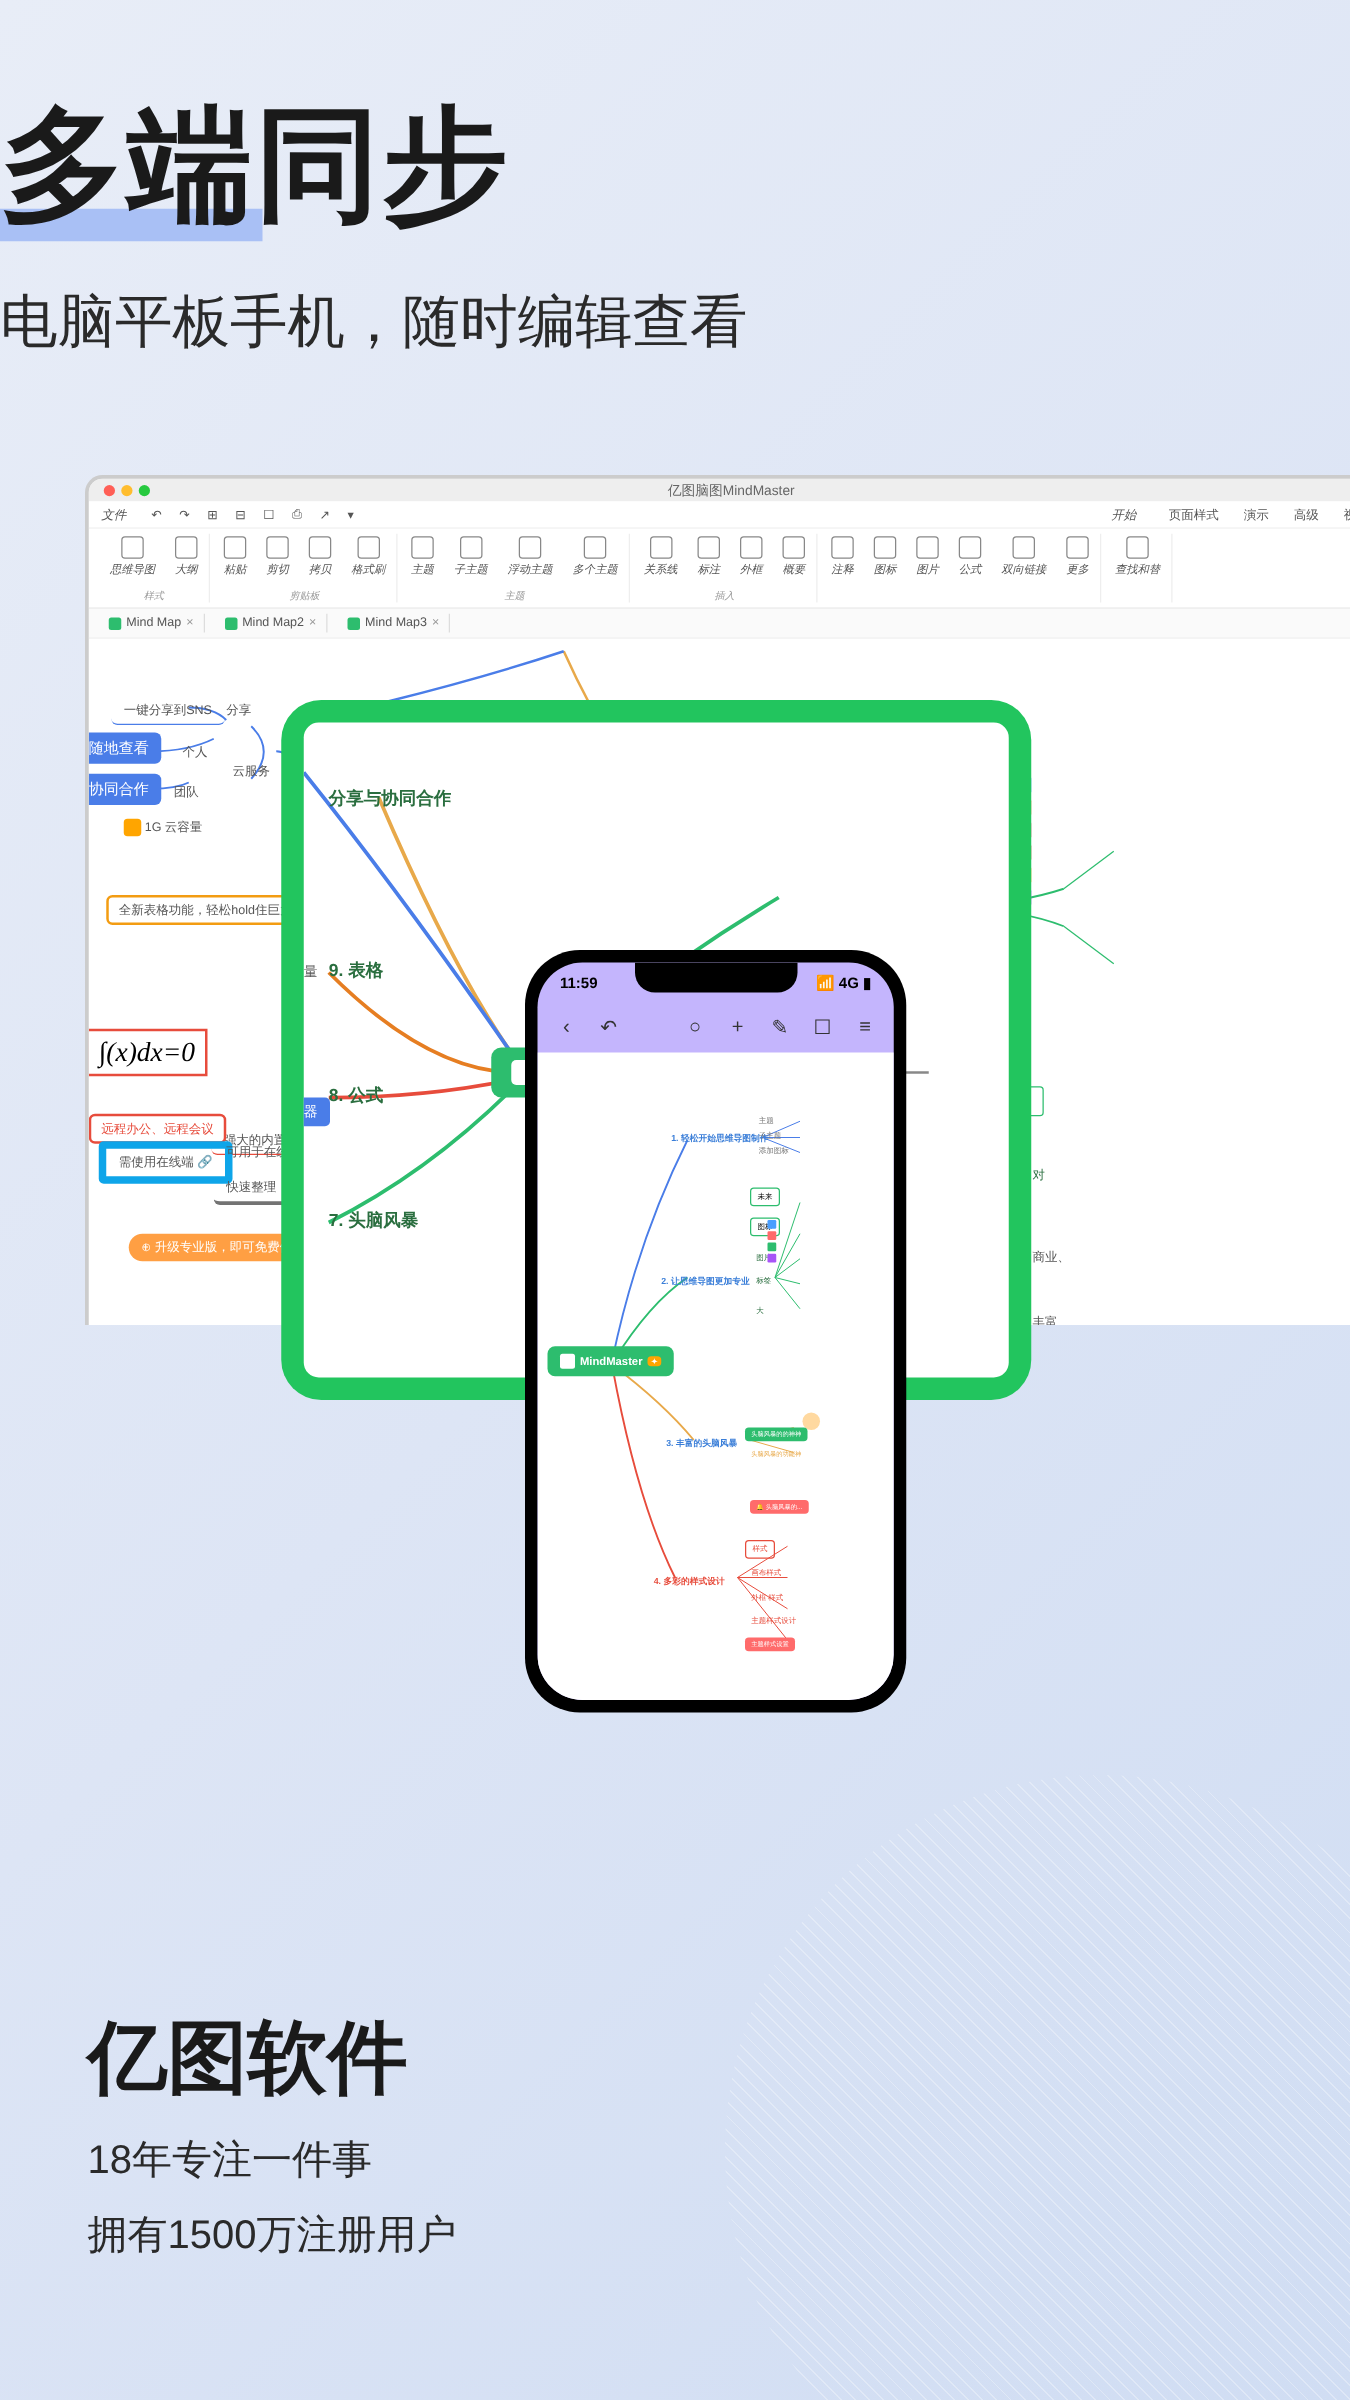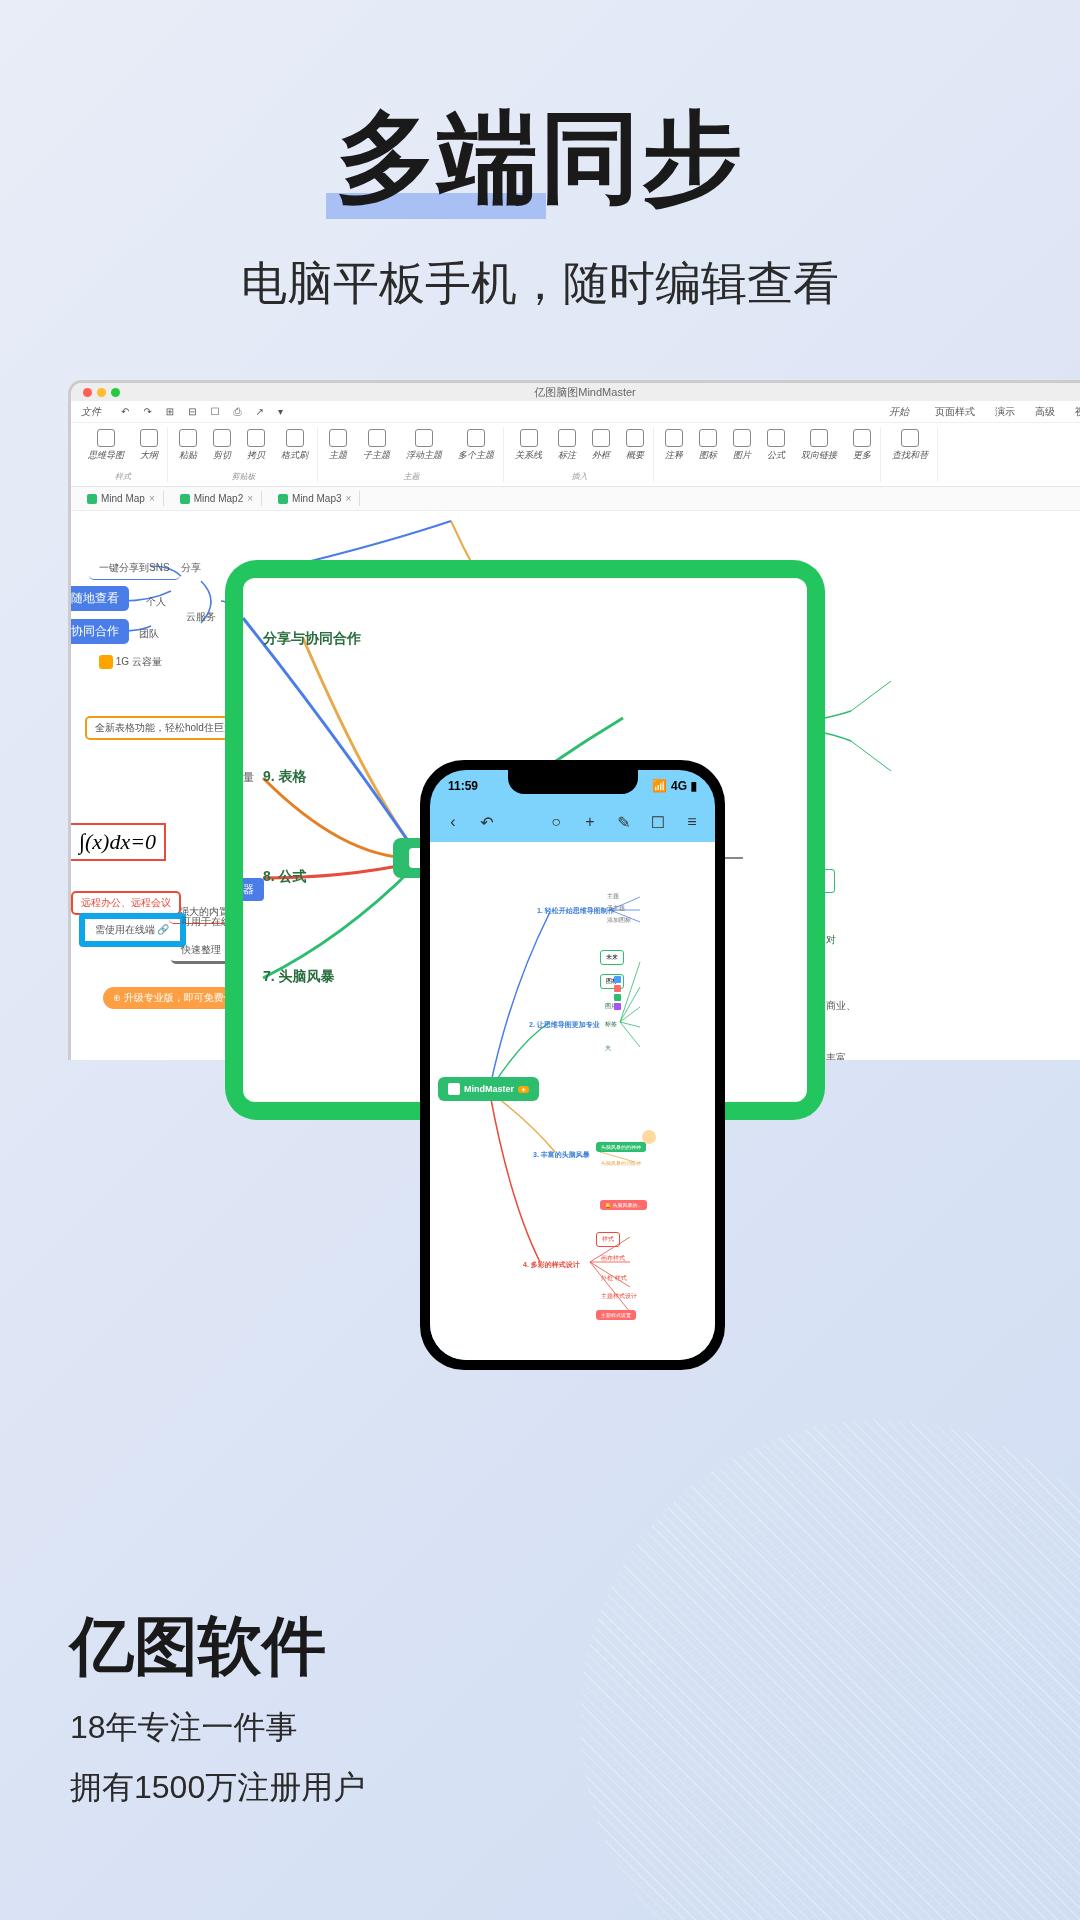--- a/index.html
+++ b/index.html
@@ -13,21 +13,21 @@
 }
 .bg-lines {
   position: absolute;
   right: -100px;
   bottom: -100px;
   width: 600px;
   height: 600px;
   background: repeating-linear-gradient(45deg, rgba(255,255,255,0.3) 0px, rgba(255,255,255,0.3) 1px, transparent 1px, transparent 8px);
   border-radius: 50%;
 }
-.header { text-align: center; padding-top: 92px; position: relative; z-index: 2; }
+.header { padding-top: 66px; position: relative; z-index: 2; }
 .title-highlight {
   display: inline-block;
   position: relative;
 }
 .title-highlight::before {
   content: '';
   position: absolute;
   left: -10px;
   bottom: 8px;
   width: 220px;
@@ -206,21 +206,21 @@
   width: 305px;
   height: 610px;
   background: #000;
   border-radius: 44px;
   padding: 10px;
   z-index: 5;
 }
 .phone-screen {
   width: 100%;
   height: 100%;
-  background: #7dd3fc;
+  background: #c4b5fd;
   border-radius: 36px;
   overflow: hidden;
   position: relative;
 }
 .notch {
   position: absolute;
   top: 0;
   left: 50%;
   transform: translateX(-50%);
   width: 130px;

